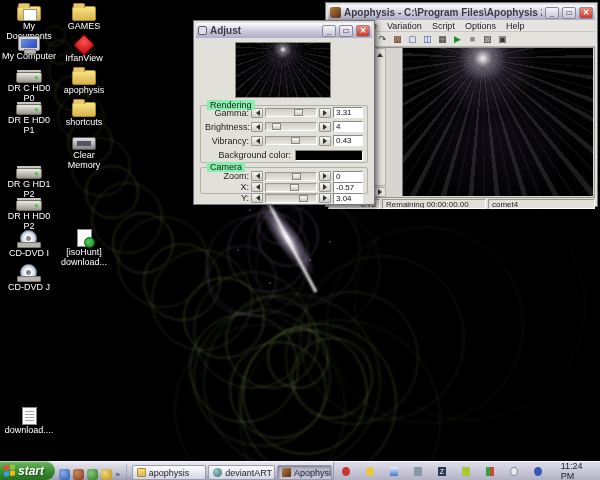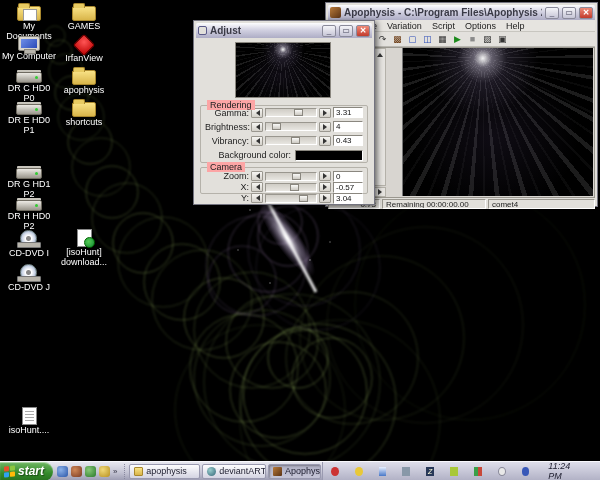--- a/index.html
+++ b/index.html
@@ -56,53 +56,53 @@
   .statusbar{height:11px;display:flex;font-size:8px;color:#222;background:#e2e0db;gap:2px;padding-top:1px;}
   .statusbar .cell{border:1px solid;border-color:#9a978f #fff #fff #9a978f;padding:0 3px;line-height:9px;white-space:nowrap;overflow:hidden;}
   .c1{width:52px;text-align:right;}
   .c2{width:104px;}
   .c3{flex:1;}
 
   
   .adjust-win{left:193px;top:20px;width:182px;height:185px;}
   .adj-preview{position:absolute;left:41px;top:21px;width:96px;height:56px;border:1px solid #8a877f;}
   .group{position:absolute;left:6px;right:6px;border:1px solid #b5b2aa;border-radius:2px;}
-  .group .glabel{position:absolute;top:-6px;left:6px;background:#fca5a5;padding:0 3px;font-size:9px;color:#222;}
+  .group .glabel{position:absolute;top:-6px;left:6px;background:#86efac;padding:0 3px;font-size:9px;color:#222;}
   .g-render{top:84px;height:58px;}
   .g-camera{top:146px;height:27px;}
   .srow{display:flex;align-items:center;gap:2px;height:13px;padding:0 4px;margin-top:1px;}
   .g-render .srow:first-of-type{margin-top:0;}
   .g-camera .srow:first-of-type{margin-top:3px;}
   .g-camera .srow{height:10px;}
   .slabel{width:44px;font-size:9px;text-align:right;color:#222;}
   .sbtn{width:12px;height:10px;background:linear-gradient(#f6f5f2,#d4d1ca);border:1px solid #9a978f;border-radius:1px;display:flex;align-items:center;justify-content:center;cursor:pointer;}
   .strack{flex:1;height:9px;position:relative;background:linear-gradient(#cfccc5,#e8e6e1);border:1px solid;border-color:#9a978f #fff #fff #9a978f;cursor:pointer;}
   .thumb{position:absolute;top:0;width:9px;height:7px;background:linear-gradient(#fafaf8,#ccc9c2);border:1px solid #8a877f;}
   .sval{width:30px;height:11px;background:#fff;border:1px solid;border-color:#8a877f #fff #fff #8a877f;font-size:8px;line-height:10px;padding-left:2px;color:#111;cursor:text;}
   .bgrow{display:flex;align-items:center;gap:4px;height:12px;padding:0 4px;margin-top:2px;}
   .bglabel{width:86px;font-size:9px;text-align:right;color:#222;}
   .swatch{flex:1;height:11px;background:#000;border:1px solid;border-color:#8a877f #fff #fff #8a877f;cursor:pointer;}
   .tri-l{width:0;height:0;border:3px solid transparent;border-right:4px solid #333;margin-left:-2px;}
   .tri-r{width:0;height:0;border:3px solid transparent;border-left:4px solid #333;margin-right:-2px;}
   .tri-u{width:0;height:0;border:3px solid transparent;border-bottom:4px solid #333;}
 
   
-  .taskbar{position:absolute;left:0;right:0;bottom:0;height:19px;background:linear-gradient(#e8e8f0,#c2c2d2 60%,#9e9eb4);border-top:1px solid #f8f8fc;display:flex;align-items:center;}
+  .taskbar{position:absolute;left:0;right:0;bottom:0;height:19px;background:linear-gradient(#e8e8f0,#c2c2d2 60%,#9e9eb4);border-top:1px solid #f8f8fc;display:flex;align-items:flex-end;}
   .startbtn{height:19px;width:58px;background:linear-gradient(#6fb763,#348a2b 60%,#27701f);border-radius:0 9px 9px 0;display:flex;align-items:center;gap:3px;padding:0 6px 0 4px;box-shadow:inset 0 1px 1px rgba(255,255,255,.5);cursor:pointer;}
   .startbtn .stext{color:#fff;font-size:12px;font-weight:bold;font-style:italic;text-shadow:1px 1px 1px #1a4a14;}
   .flag{width:11px;height:11px;display:grid;grid-template-columns:5px 5px;grid-template-rows:5px 5px;gap:1px;transform:skewY(-6deg);}
   .flag i{border-radius:1px;}
   .quick{display:flex;align-items:center;gap:3px;padding:0 4px;}
   .qicon{width:11px;height:11px;border-radius:3px;cursor:pointer;}
   .chev{font-size:8px;color:#334;cursor:pointer;}
   .tb-divider{width:3px;height:15px;border-left:1px dotted #8a8aa0;margin:0 2px;}
   .taskbtn{height:15px;margin:0 1px;border:1px solid #9a9ab0;border-radius:2px;background:linear-gradient(#fdfdfe,#d4d4e2);display:flex;align-items:center;gap:3px;padding:0 4px;font-size:9px;color:#223;white-space:nowrap;overflow:hidden;cursor:pointer;}
   .taskbtn .bic{width:9px;height:9px;border-radius:1px;flex:none;}
   .taskbtn.active{background:linear-gradient(#aeaec2,#c6c6d8);box-shadow:inset 1px 1px 2px rgba(0,0,0,.3);}
-  .tray{margin-left:auto;display:flex;align-items:center;gap:16px;padding:0 19px 0 8px;border-left:1px solid #9a9ab0;height:100%;background:linear-gradient(#dedeea,#b2b2c6);font-style:italic;}
+  .tray{margin-left:auto;display:flex;align-items:center;gap:16px;padding:0 6px 0 8px;border-left:1px solid #9a9ab0;height:100%;background:linear-gradient(#dedeea,#b2b2c6);}
   .trico{width:9px;height:9px;cursor:pointer;}
   .trico.round{border-radius:50%;}
   .clock{font-size:9px;color:#223;margin-left:3px;}
 </style>
 </head>
 <body>
 
 <div class="desktop">
 
   <svg class="wallpaper" width="600" height="480" viewBox="0 0 600 480">
@@ -197,38 +197,42 @@
   <div class="dicon" style="left:2px;top:228px">
     <div class="ig ic-cd"></div>
     <div class="ilabel">CD-DVD I</div>
   </div>
   <div class="dicon" style="left:2px;top:262px">
     <div class="ig ic-cd"></div>
     <div class="ilabel">CD-DVD J</div>
   </div>
   <div class="dicon" style="left:2px;top:406px">
     <div class="ig ic-page"></div>
-    <div class="ilabel">isoHunt....</div>
+    <div class="ilabel">download....</div>
   </div>
 
   <div class="dicon" style="left:57px;top:2px">
     <div class="ig ic-folder"></div>
     <div class="ilabel">GAMES</div>
   </div>
   <div class="dicon" style="left:57px;top:34px">
     <div class="ig ic-irfan"></div>
     <div class="ilabel">IrfanView</div>
   </div>
   <div class="dicon" style="left:57px;top:66px">
     <div class="ig ic-folder"></div>
     <div class="ilabel">apophysis</div>
   </div>
   <div class="dicon" style="left:57px;top:98px">
     <div class="ig ic-folder"></div>
     <div class="ilabel">shortcuts</div>
+  </div>
+  <div class="dicon" style="left:57px;top:132px">
+    <div class="ig ic-memory"></div>
+    <div class="ilabel">Clear Memory</div>
   </div>
   <div class="dicon" style="left:57px;top:228px">
     <div class="ig ic-download"></div>
     <div class="ilabel">[isoHunt] download...</div>
   </div>
 
   <div class="window main-win">
     <div class="titlebar">
       <div class="appicon" style="background:linear-gradient(135deg,#b87a3a,#5a3214);"></div>
       <span class="ttext">Apophysis - C:\Program Files\Apophysis 2.0\Para...</span>

